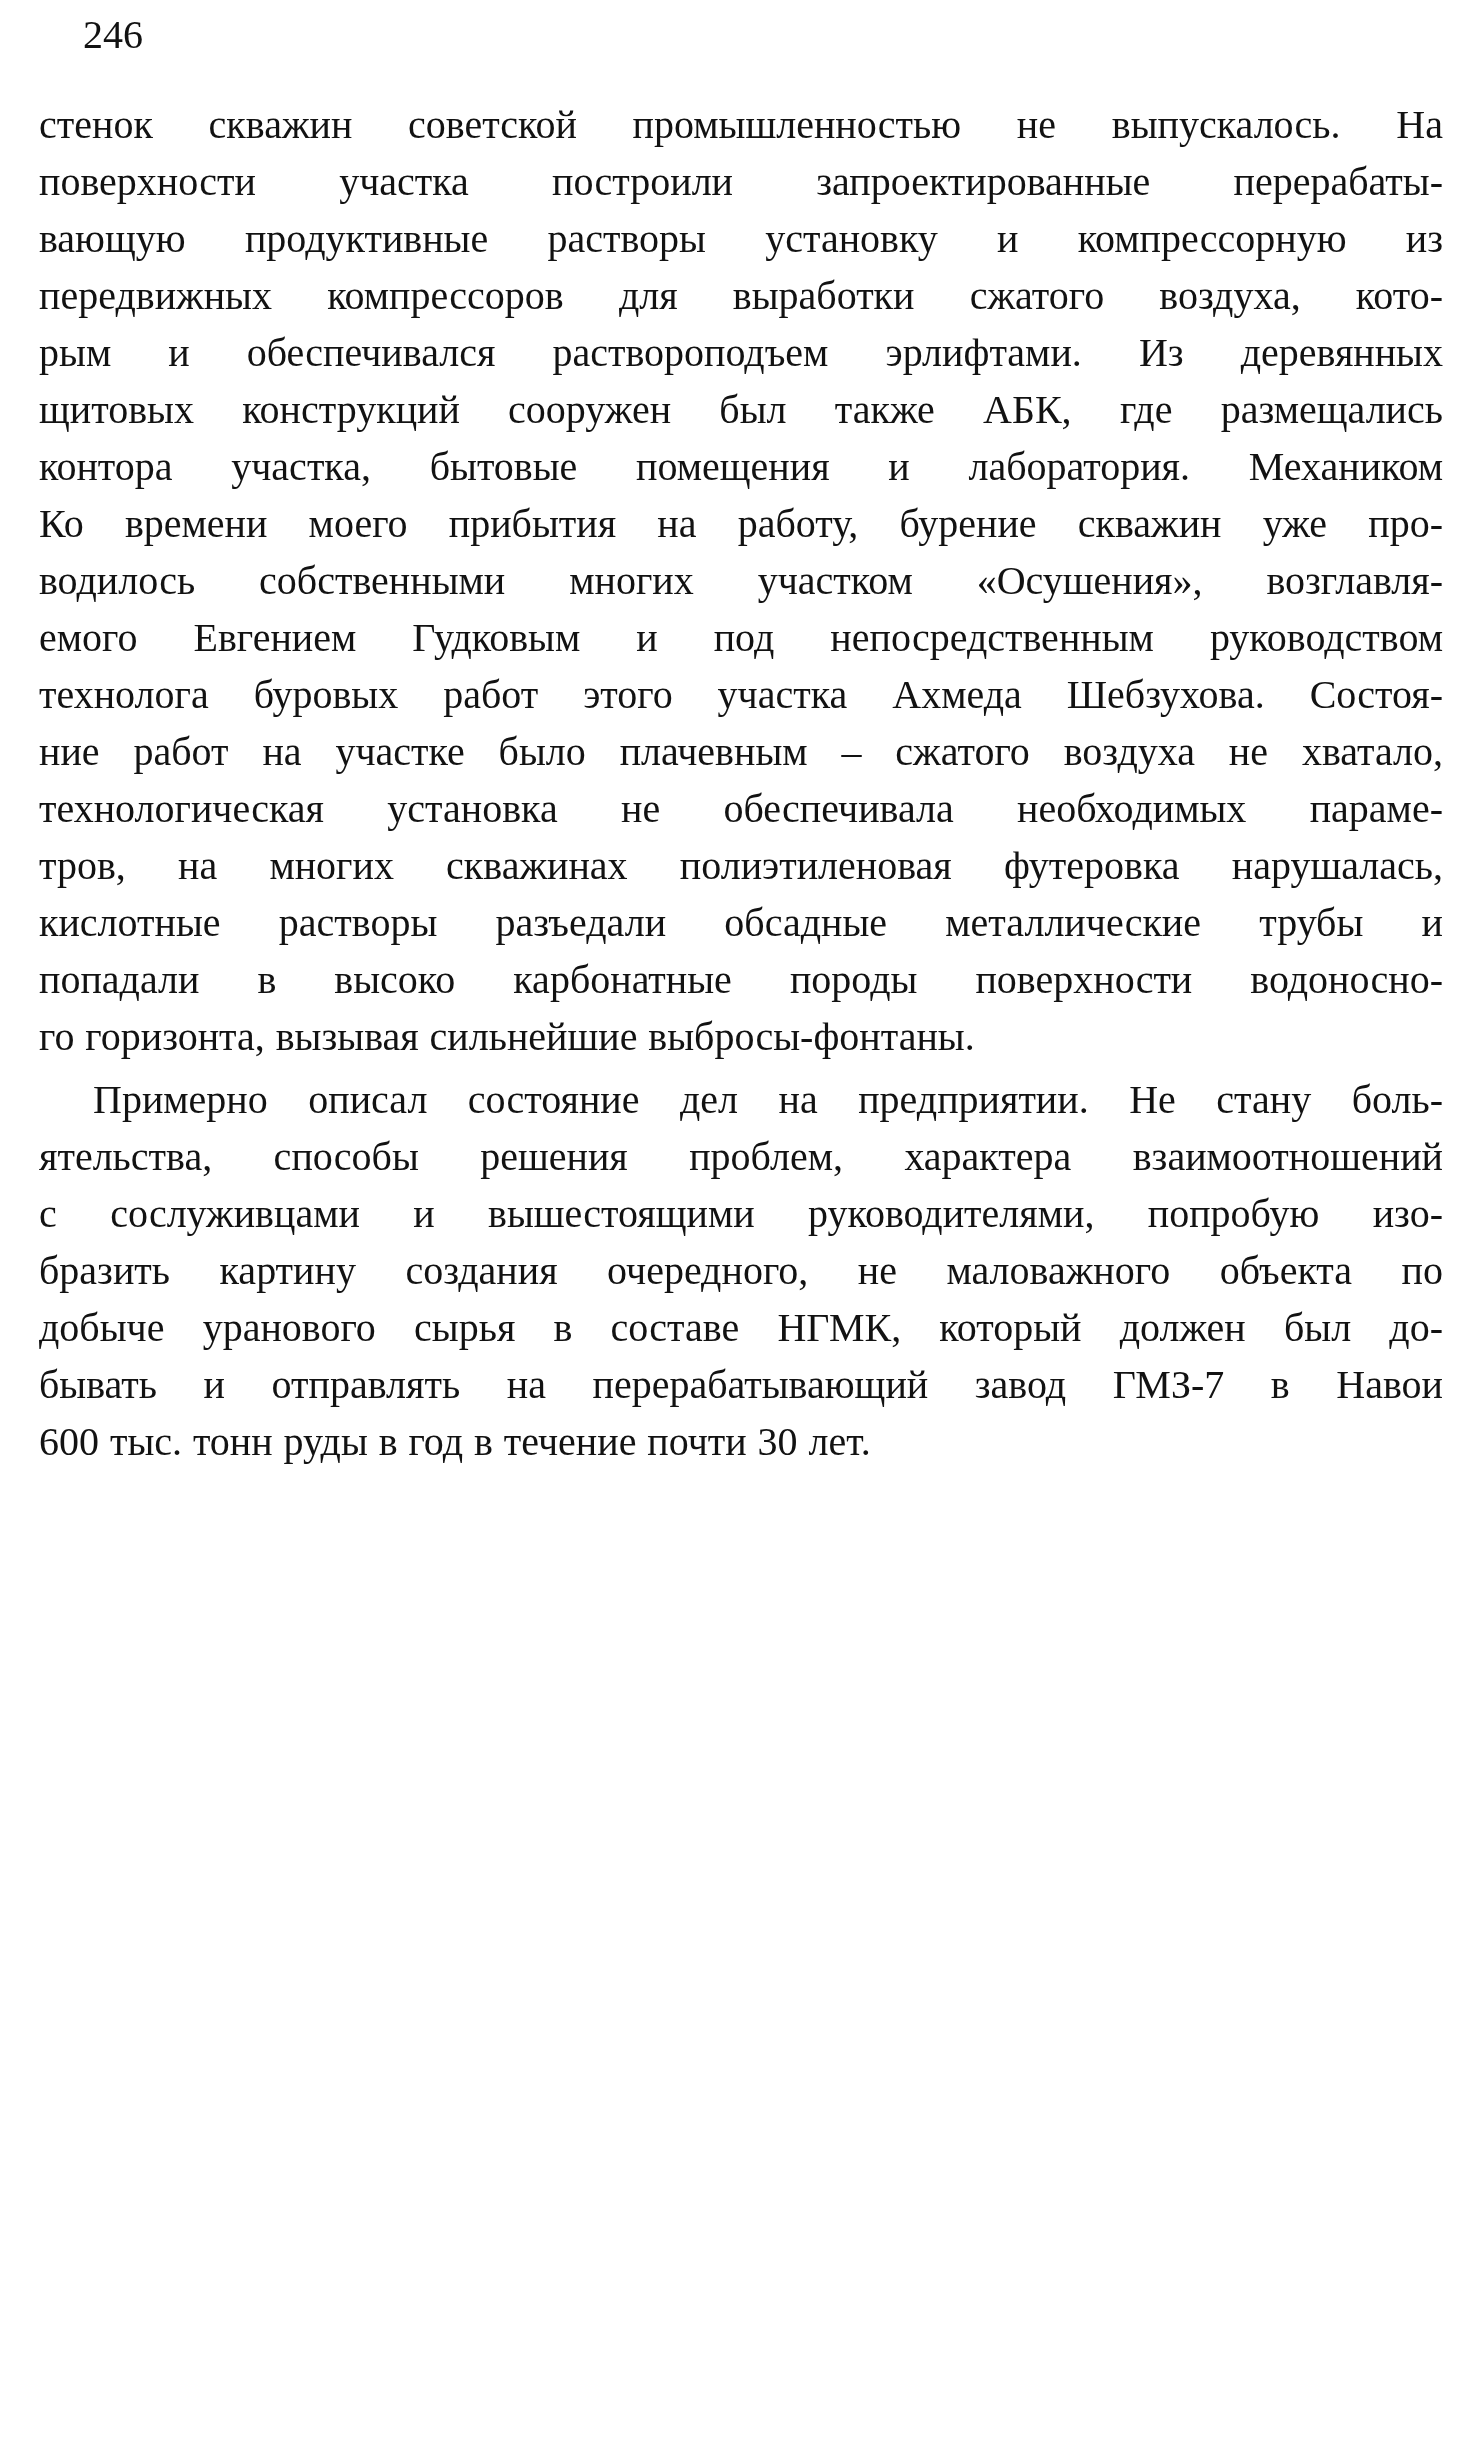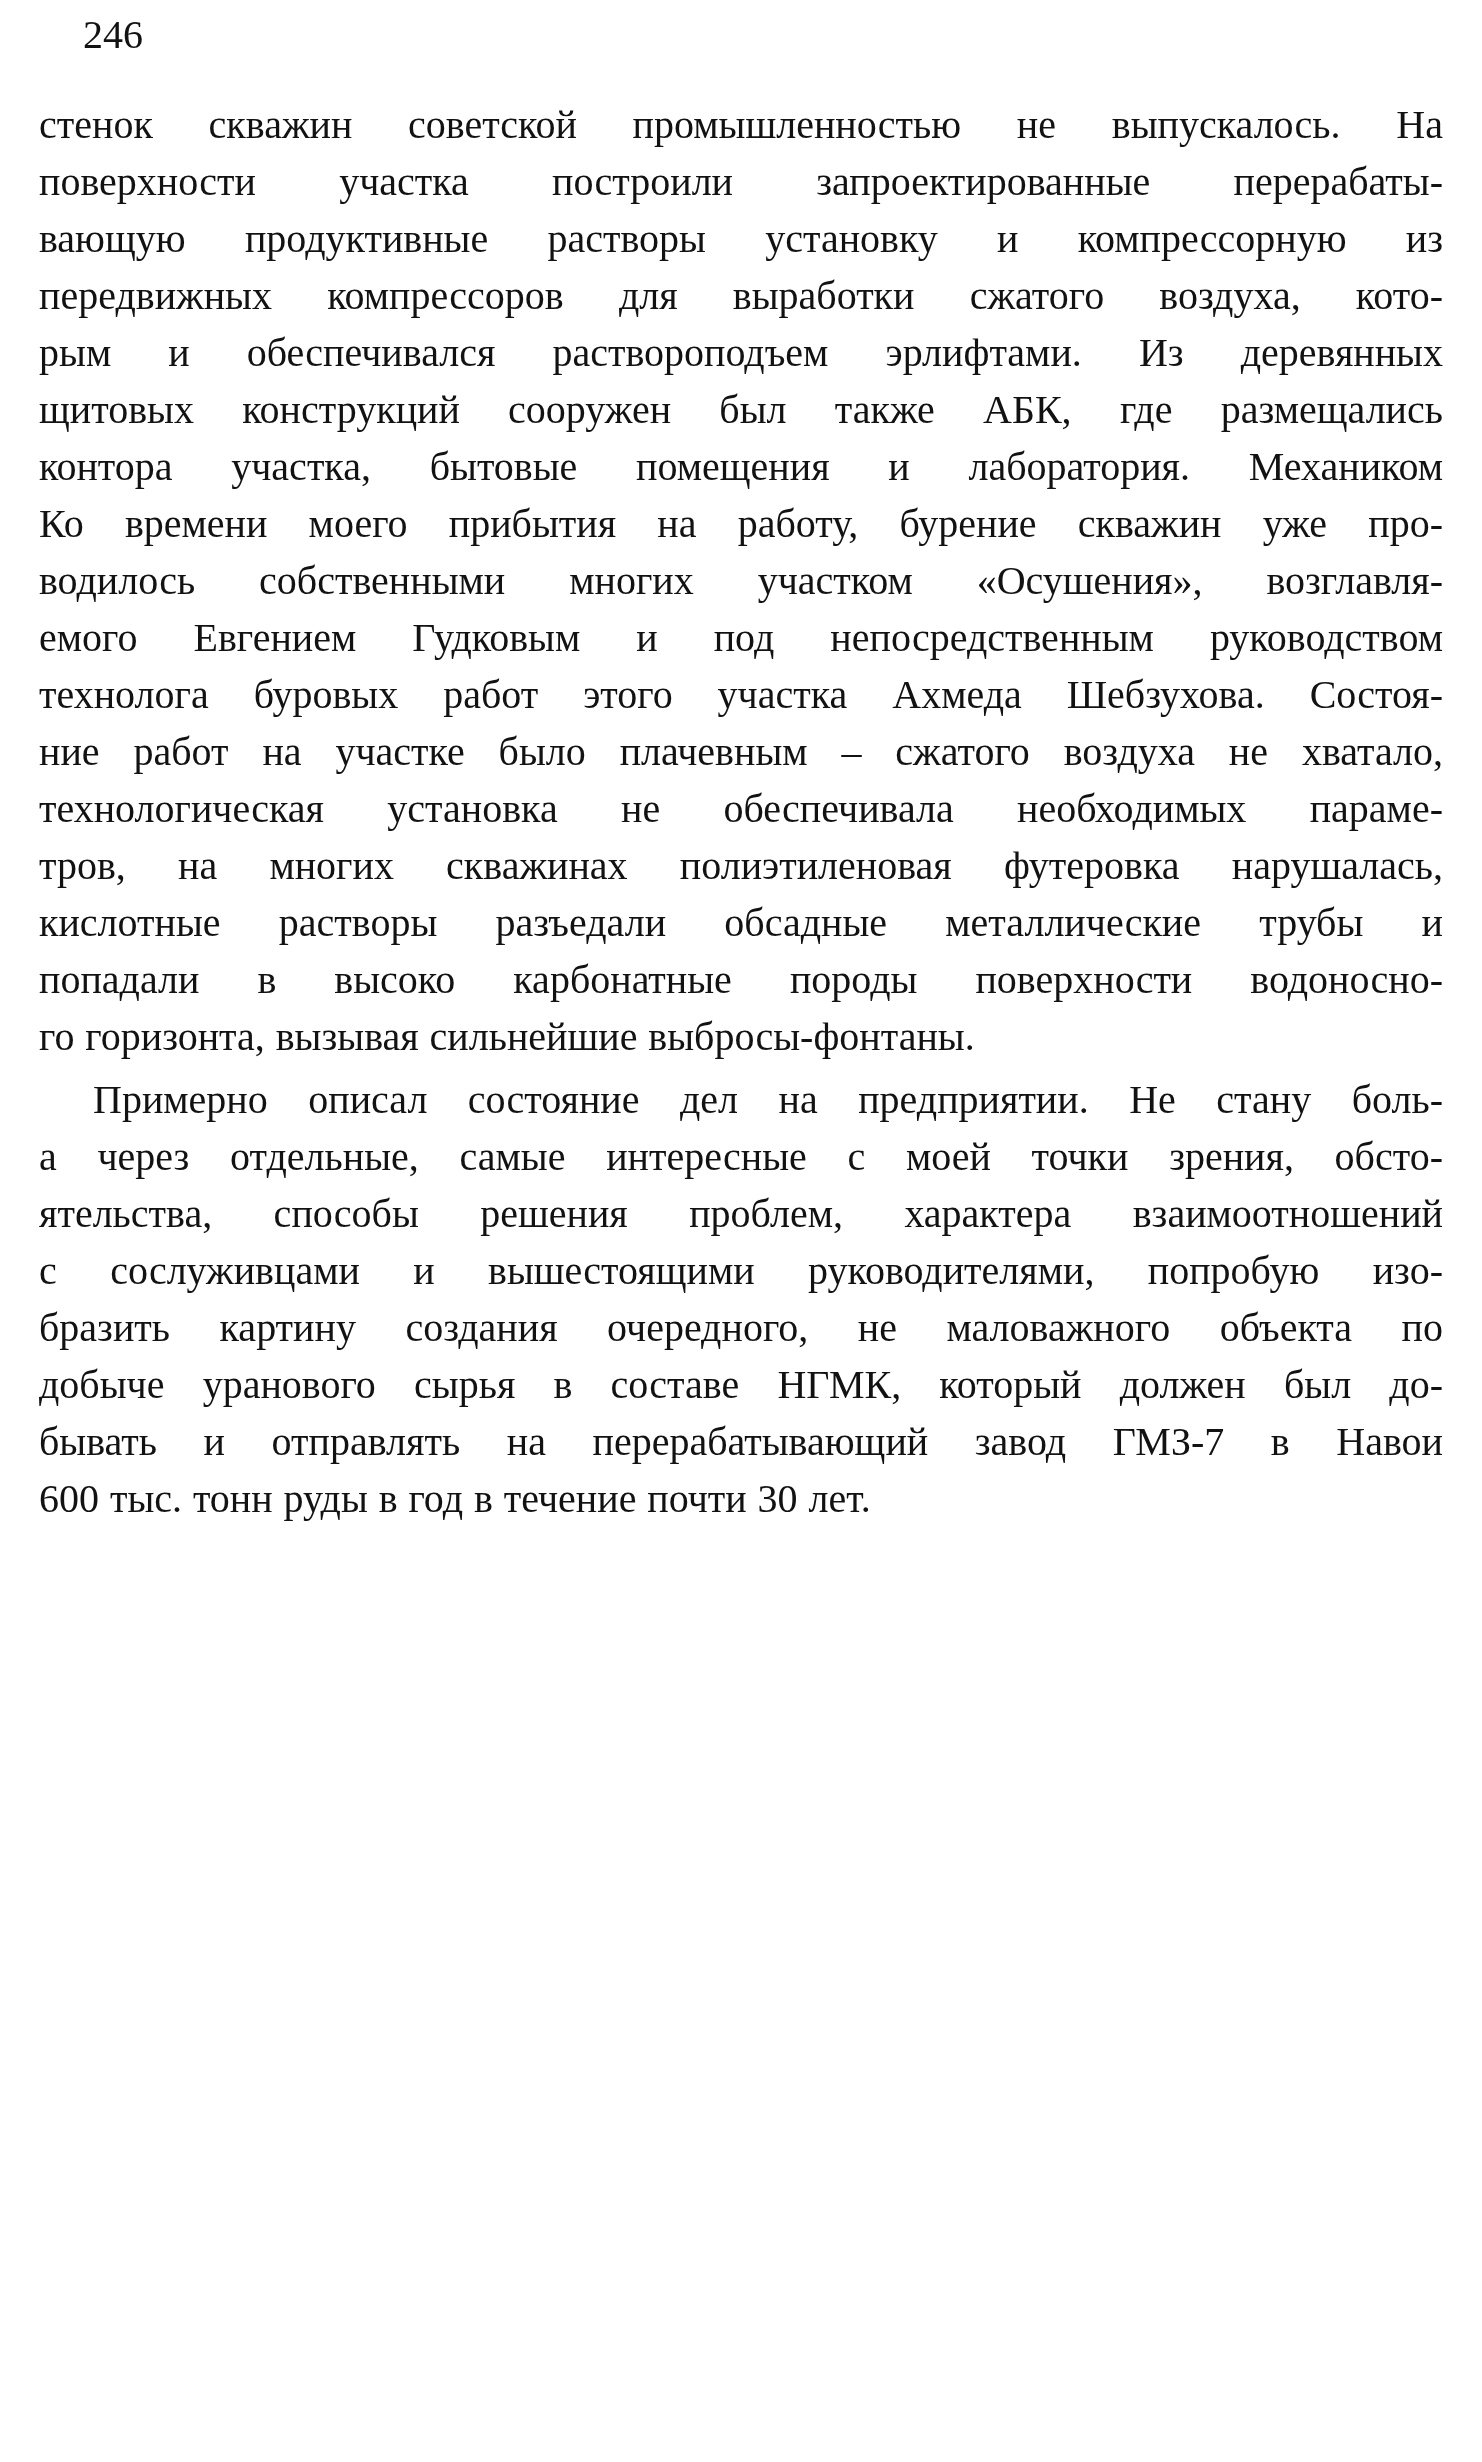--- a/index.html
+++ b/index.html
@@ -73,21 +73,20 @@
         <div class="line">технолога буровых работ этого участка Ахмеда Шебзухова. Состоя-</div>
         <div class="line">ние работ на участке было плачевным – сжатого воздуха не хватало,</div>
         <div class="line">технологическая установка не обеспечивала необходимых параме-</div>
         <div class="line">тров, на многих скважинах полиэтиленовая футеровка нарушалась,</div>
         <div class="line">кислотные растворы разъедали обсадные металлические трубы и</div>
         <div class="line">попадали в высоко карбонатные породы поверхности водоносно-</div>
         <div class="line last">го горизонта, вызывая сильнейшие выбросы-фонтаны.</div>
       </div>
       <div class="paragraph">
         <div class="line indent">Примерно описал состояние дел на предприятии. Не стану боль-</div>
-        <div class="line">а через отдельные, самые интересные с моей точки зрения, обсто-</div>
         <div class="line">ятельства, способы решения проблем, характера взаимоотношений</div>
         <div class="line">с сослуживцами и вышестоящими руководителями, попробую изо-</div>
         <div class="line">бразить картину создания очередного, не маловажного объекта по</div>
         <div class="line">добыче уранового сырья в составе НГМК, который должен был до-</div>
         <div class="line">бывать и отправлять на перерабатывающий завод ГМЗ-7 в Навои</div>
         <div class="line last">600 тыс. тонн руды в год в течение почти 30 лет.</div>
       </div>
     </div>
 </div>
 

